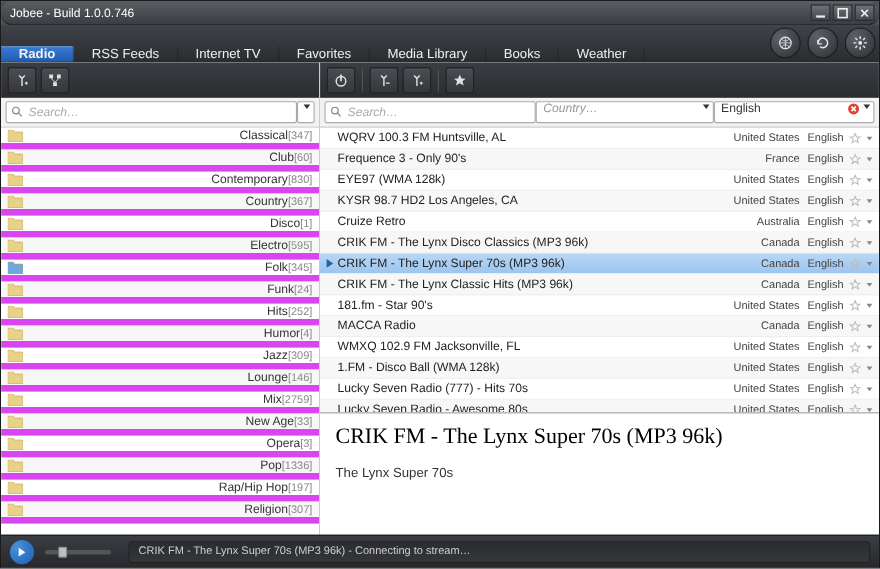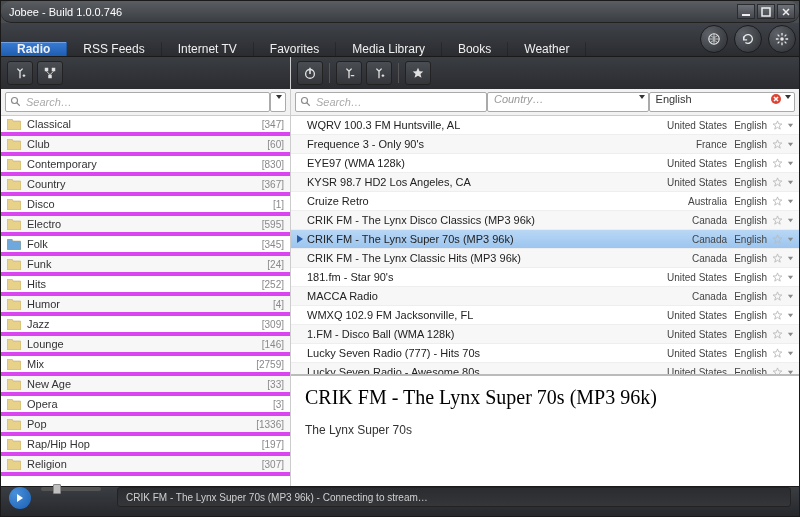--- a/index.html
+++ b/index.html
@@ -34,42 +34,42 @@
 .search-box svg { width: 12px; height: 12px; fill: #888; margin-right: 4px; flex-shrink: 0; }
 .search-box input { border: none; outline: none; font-size: 11px; flex: 1; color: #333; background: transparent; min-width: 0; }
 .search-box input::placeholder { color: #aaa; font-style: italic; }
 .dd { height: 20px; background: #fff; border: 1px solid #aaa; border-radius: 2px; display: flex; align-items: flex-start; padding: 0 2px 0 6px; font-size: 11px; cursor: pointer; min-width: 0; }
 .dd-text { flex: 1; color: #999; font-style: italic; white-space: nowrap; overflow: hidden; }
 .dd-text.val { color: #333; font-style: normal; }
 .dd svg.caret { width: 8px; height: 8px; fill: #333; flex-shrink: 0; margin-left: 2px; }
 .dd .clear { width: 12px; height: 12px; flex-shrink: 0; margin-left: 4px; }
 
 .list { flex: 1; overflow-y: auto; background: #fff; border-top: 1px solid #ccc; }
-.cat-row { height: 20px; display: flex; align-items: center; padding: 0 6px; font-size: 11px; border-bottom: 4px solid #d946ef; cursor: pointer; }
+.cat-row { height: 20px; display: flex; align-items: center; padding: 0 6px; font-size: 11px; border-bottom: 6px solid #d946ef; cursor: pointer; text-align: right; }
 .cat-row:nth-child(even) { background: #f7f7f7; }
 .cat-row svg.folder { width: 14px; height: 11px; margin-right: 6px; flex-shrink: 0; }
 .cat-name { flex: 1; color: #333; }
 .cat-count { color: #888; font-size: 10px; }
 
 .station-row { height: 19px; display: flex; align-items: center; padding: 0 4px; font-size: 11px; border-bottom: 1px solid #eee; cursor: pointer; }
 .station-row:nth-child(even) { background: #f7f7f7; }
 .station-row.selected { background: linear-gradient(#b9d7f5, #9cc5ef); }
 .st-play { width: 10px; display: flex; justify-content: center; flex-shrink: 0; }
 .st-name { flex: 1; color: #222; white-space: nowrap; overflow: hidden; text-overflow: ellipsis; padding-left: 2px; }
 .st-country { width: 78px; color: #444; font-size: 10px; text-align: right; flex-shrink: 0; }
 .st-lang { width: 42px; color: #444; font-size: 10px; text-align: right; flex-shrink: 0; padding-right: 2px; }
 .st-fav { width: 16px; display: flex; justify-content: center; flex-shrink: 0; }
 .st-fav svg { width: 11px; height: 11px; fill: none; stroke: #bbb; stroke-width: 1; }
 .st-menu { width: 10px; display: flex; justify-content: center; flex-shrink: 0; }
 
 .details { height: 112px; background: #fff; border-top: 2px solid #bbb; padding: 10px 14px; }
 .details-title { font-family: "Times New Roman", serif; font-size: 20px; color: #000; margin-bottom: 14px; }
 .details-sub { font-size: 12px; color: #333; }
 
-.player { height: 30px; background: linear-gradient(#3a3d42, #26282c); display: flex; padding: 0 8px; border-top: 1px solid #1a1a1a; }
+.player { height: 30px; background: linear-gradient(#3a3d42, #26282c); display: flex; align-items: center; padding: 0 8px; border-top: 1px solid #1a1a1a; }
 .play-btn { width: 22px; height: 22px; border-radius: 50%; background: radial-gradient(circle at 30% 30%, #4a90d9, #1a5fb4); display: flex; align-items: center; justify-content: center; cursor: pointer; margin-right: 10px; }
 .play-btn svg { width: 8px; height: 8px; fill: #fff; }
 .vol-track { width: 60px; height: 4px; background: #555; border-radius: 2px; position: relative; margin-right: 16px; }
 .vol-thumb { position: absolute; top: -3px; left: 12px; width: 8px; height: 10px; background: #c0c0c0; border: 1px solid #888; border-radius: 1px; cursor: pointer; }
 .now-playing { flex: 1; height: 20px; background: linear-gradient(#2a2c30, #34363a); border: 1px solid #222; border-radius: 3px; color: #d0d0d0; font-size: 10px; display: flex; align-items: center; padding: 0 8px; white-space: nowrap; overflow: hidden; }
 
 ::-webkit-scrollbar { width: 14px; }
 ::-webkit-scrollbar-track { background: #e8e8e8; border-left: 1px solid #ccc; }
 ::-webkit-scrollbar-thumb { background: linear-gradient(90deg,#d0d0d0,#b8b8b8); border: 1px solid #999; border-radius: 2px; }
 </style>

